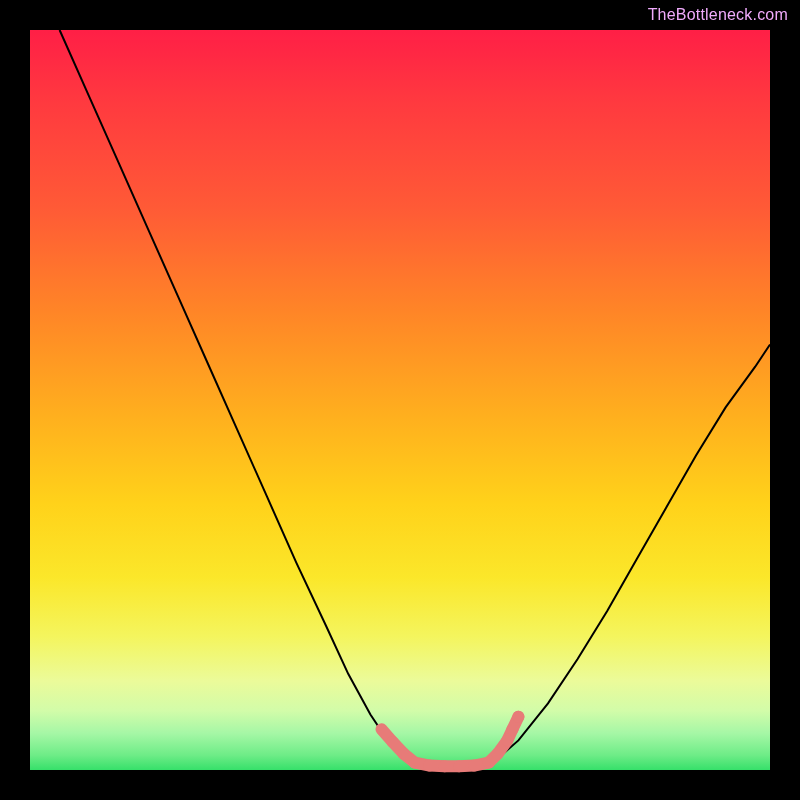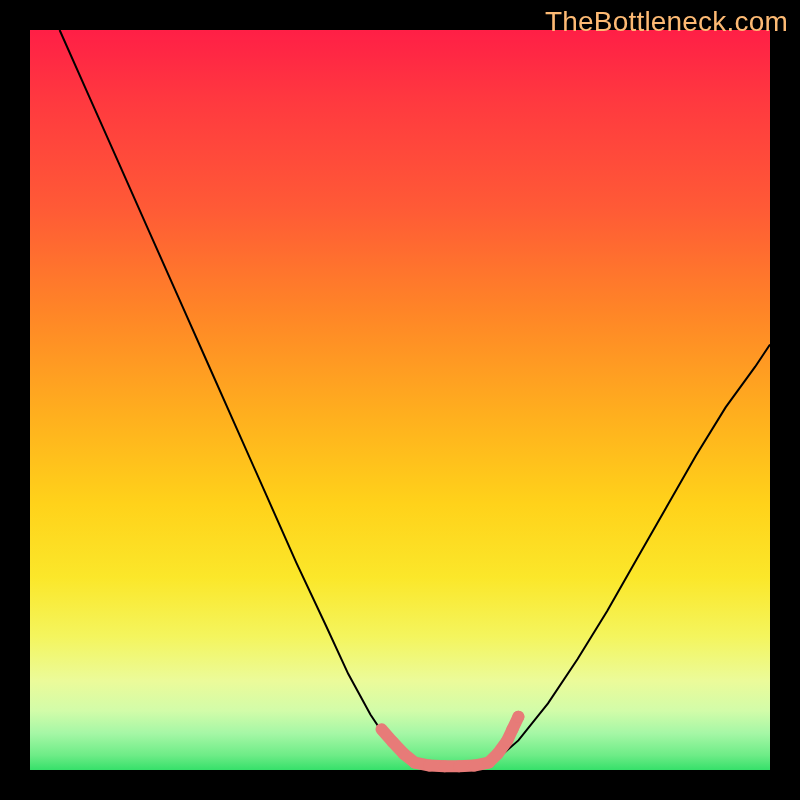--- a/index.html
+++ b/index.html
@@ -59,22 +59,22 @@
     stroke: none;
   }
   .capsule {
     fill: #e77b78;
     stroke: none;
   }
   .watermark {
     position: absolute;
     top: 6px;
     right: 12px;
-    color: #fdba74;
-    font-size: 28px;
+    color: #f0abfc;
+    font-size: 16px;
     letter-spacing: 0.2px;
     user-select: none;
   }
 </style>
 </head>
 <body>
 
 <div class="frame">
 
   <div class="plot-area">

